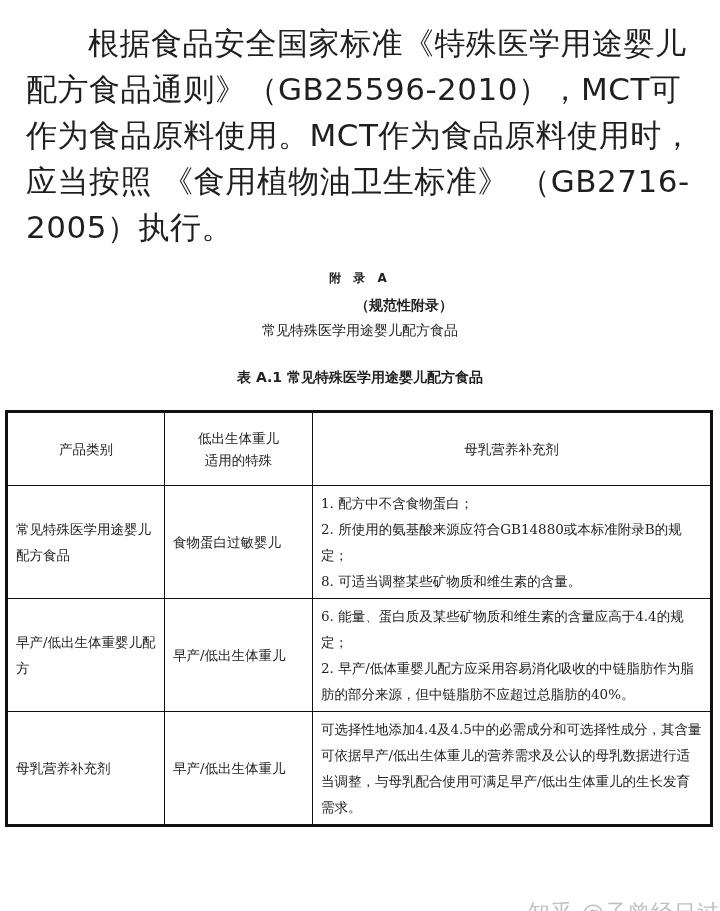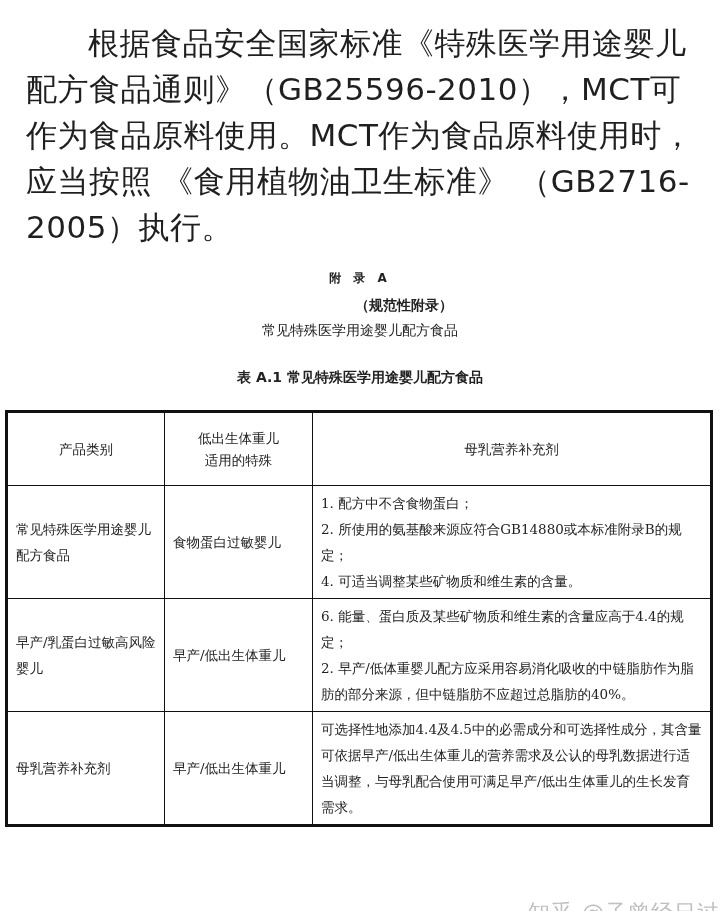--- a/index.html
+++ b/index.html
@@ -63,25 +63,25 @@
       <th class="col3">母乳营养补充剂</th>
     </tr>
   </thead>
   <tbody>
     <tr>
       <td>常见特殊医学用途婴儿配方食品</td>
       <td>食物蛋白过敏婴儿</td>
       <td>
         <span class="req-line">1. 配方中不含食物蛋白；</span>
         <span class="req-line">2. 所使用的氨基酸来源应符合GB14880或本标准附录B的规定；</span>
-        <span class="req-line">4. 可适当调整某些矿物质和维生素的含量。</span>
+        <span class="req-line">8. 可适当调整某些矿物质和维生素的含量。</span>
       </td>
     </tr>
     <tr>
-      <td>早产/乳蛋白过敏高风险婴儿</td>
+      <td>早产/低出生体重婴儿配方</td>
       <td>早产/低出生体重儿</td>
       <td>
         <span class="req-line">6. 能量、蛋白质及某些矿物质和维生素的含量应高于4.4的规定；</span>
         <span class="req-line">2. 早产/低体重婴儿配方应采用容易消化吸收的中链脂肪作为脂肪的部分来源，但中链脂肪不应超过总脂肪的40%。</span>
       </td>
     </tr>
     <tr>
       <td>母乳营养补充剂</td>
       <td>早产/低出生体重儿</td>
       <td>

